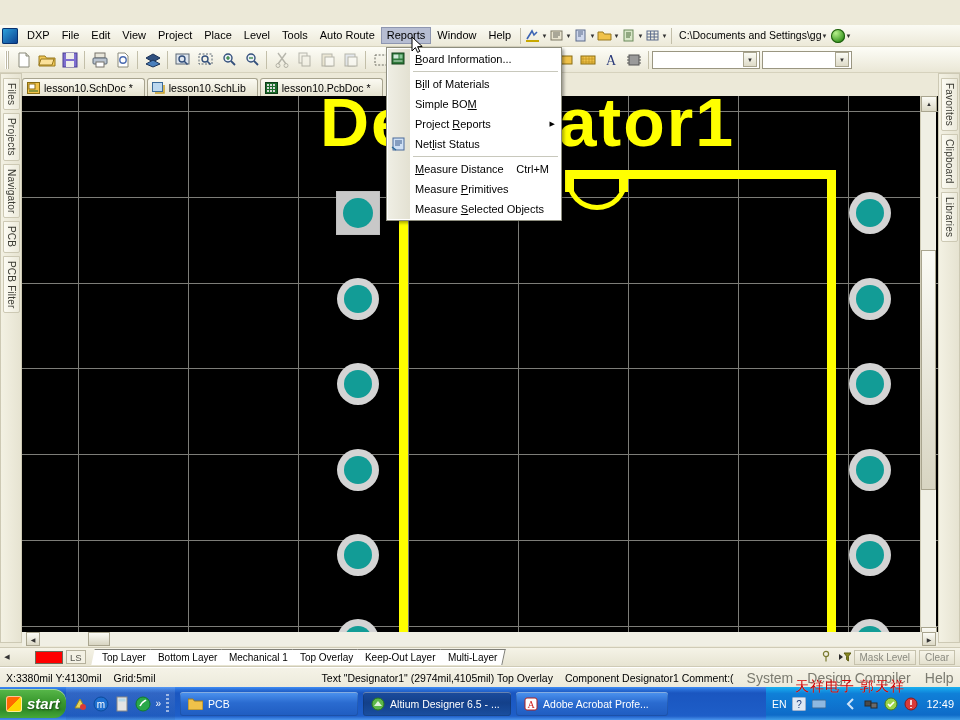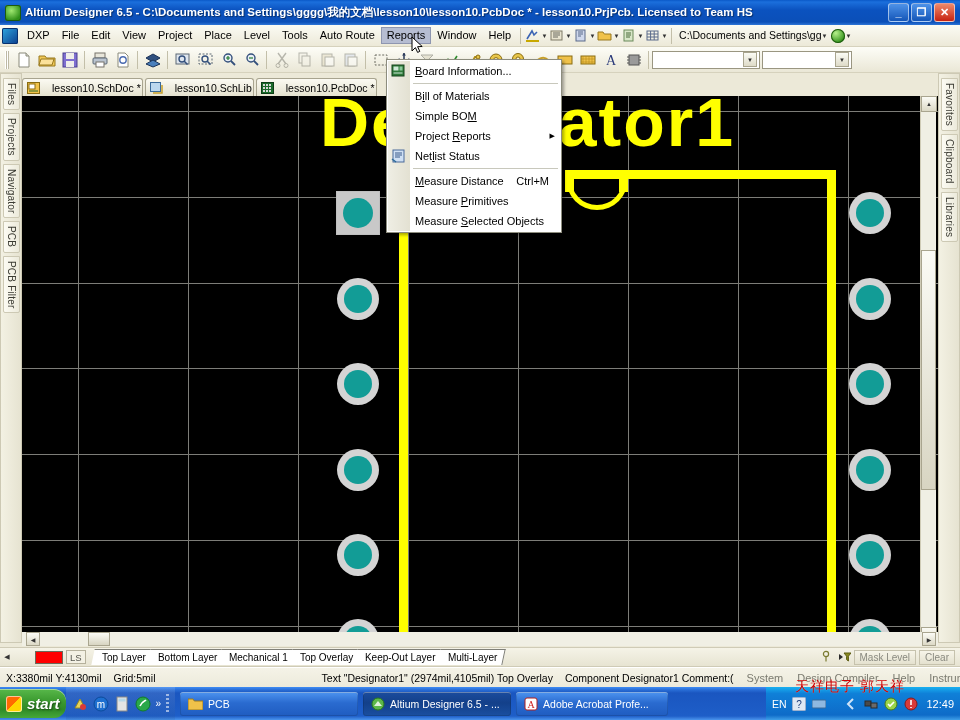--- a/index.html
+++ b/index.html
@@ -90,22 +90,22 @@
     border:1px solid #a9a58f;display:flex;align-items:center;justify-content:center;
     font-size:6px;color:#333;
   }
 
   
   .doctabs{
     position:absolute; left:22px; top:76px; width:916px; height:20px;
     display:flex; align-items:flex-end; gap:2px;
   }
   .doctab{
-    height:18px; display:flex; align-items:center; gap:12px;
-    padding:0 1px 0 4px; font-size:10.5px; color:#000;
+    height:18px; display:flex; align-items:center; gap:4px;
+    padding:0 11px 0 4px; font-size:10.5px; color:#000;
     background:linear-gradient(180deg,#fbfaf2,#e5e2cf);
     border:1px solid #a8a48f; border-bottom:none;
     border-radius:3px 3px 0 0; white-space:nowrap;
   }
   .doctab .dticon{ width:13px;height:12px;flex:0 0 auto; }
 
   
   .rail{
     position:absolute; top:73px; width:22px;
     background:linear-gradient(90deg,#f3f1e3,#e6e3d1);
@@ -200,21 +200,21 @@
   
   .statusbar{
     position:absolute; left:0; top:667px; width:960px; height:20px;
     background:linear-gradient(180deg,#f5f3e7,#eceadb);
     border-top:1px solid #fff;
     display:flex; align-items:center; font-size:10.5px; color:#000;
   }
   .sb-cell{ padding:0 6px; white-space:nowrap; display:flex;align-items:center;height:100%; }
   .sb-div{ width:1px;height:14px;background:#c3bfa9; }
   .sb-panelbtn{
-    padding:0 7px; font-size:11px; color:#7b7b70; height:100%;
+    padding:0 7px; font-size:14px; color:#7b7b70; height:100%;
     display:flex;align-items:center;white-space:nowrap;
   }
 
   
   .taskbar{
     position:absolute; left:0; top:687px; width:960px; height:33px;
     background:linear-gradient(180deg,#3f8df4 0%,#2a6fd8 8%,#1a56c0 18%,#1e5ec8 88%,#4b95ee 100%);
     display:flex; align-items:center;
   }
   .startbtn{
@@ -261,21 +261,21 @@
     text-shadow:0 0 1px rgba(255,255,255,.5);
     white-space:nowrap; letter-spacing:1px; z-index:40;
     pointer-events:none;
   }
 
   
   .dropdown{
     position:absolute; left:386px; top:47px; width:176px;
     background:#fff; border:1px solid #8d8d7e;
     box-shadow:2px 2px 3px rgba(0,0,0,.35);
-    z-index:60; padding:1px 0;margin-top:12px;
+    z-index:60; padding:1px 0;
   }
   .dd-gutter{
     position:absolute; left:1px; top:1px; bottom:1px; width:22px;
     background:linear-gradient(90deg,#efeee4,#e3e1d2);
   }
   .dd-item{
     position:relative; height:20px; display:flex; align-items:center;
     padding-left:28px; font-size:11px; color:#000; white-space:nowrap;
   }
   .dd-item .dd-ic{ position:absolute; left:4px; top:3px; width:15px;height:14px; }
@@ -285,29 +285,20 @@
   .cursor{
     position:absolute; left:411px; top:36px; z-index:70; pointer-events:none;
   }
   u.ul{ text-decoration:underline; }
 </style>
 </head>
 <body>
 
 <div class="app">
 
-  <div class="titlebar">
-    <div class="tb-icon"></div>
-    <div class="tb-title">Altium Designer 6.5 - C:\Documents and Settings\gggg\我的文档\lesson10\lesson10.PcbDoc * - lesson10.PrjPcb. Licensed to Team HS</div>
-    <div class="winbtns">
-      <div class="winbtn">_</div>
-      <div class="winbtn">❐</div>
-      <div class="winbtn close">✕</div>
-    </div>
-  </div>
 
   <div class="menubar">
     <div class="menu-logo"></div>
     <div class="menu-item">DXP</div>
     <div class="menu-item">File</div>
     <div class="menu-item">Edit</div>
     <div class="menu-item">View</div>
     <div class="menu-item">Project</div>
     <div class="menu-item">Place</div>
     <div class="menu-item">Level</div>

